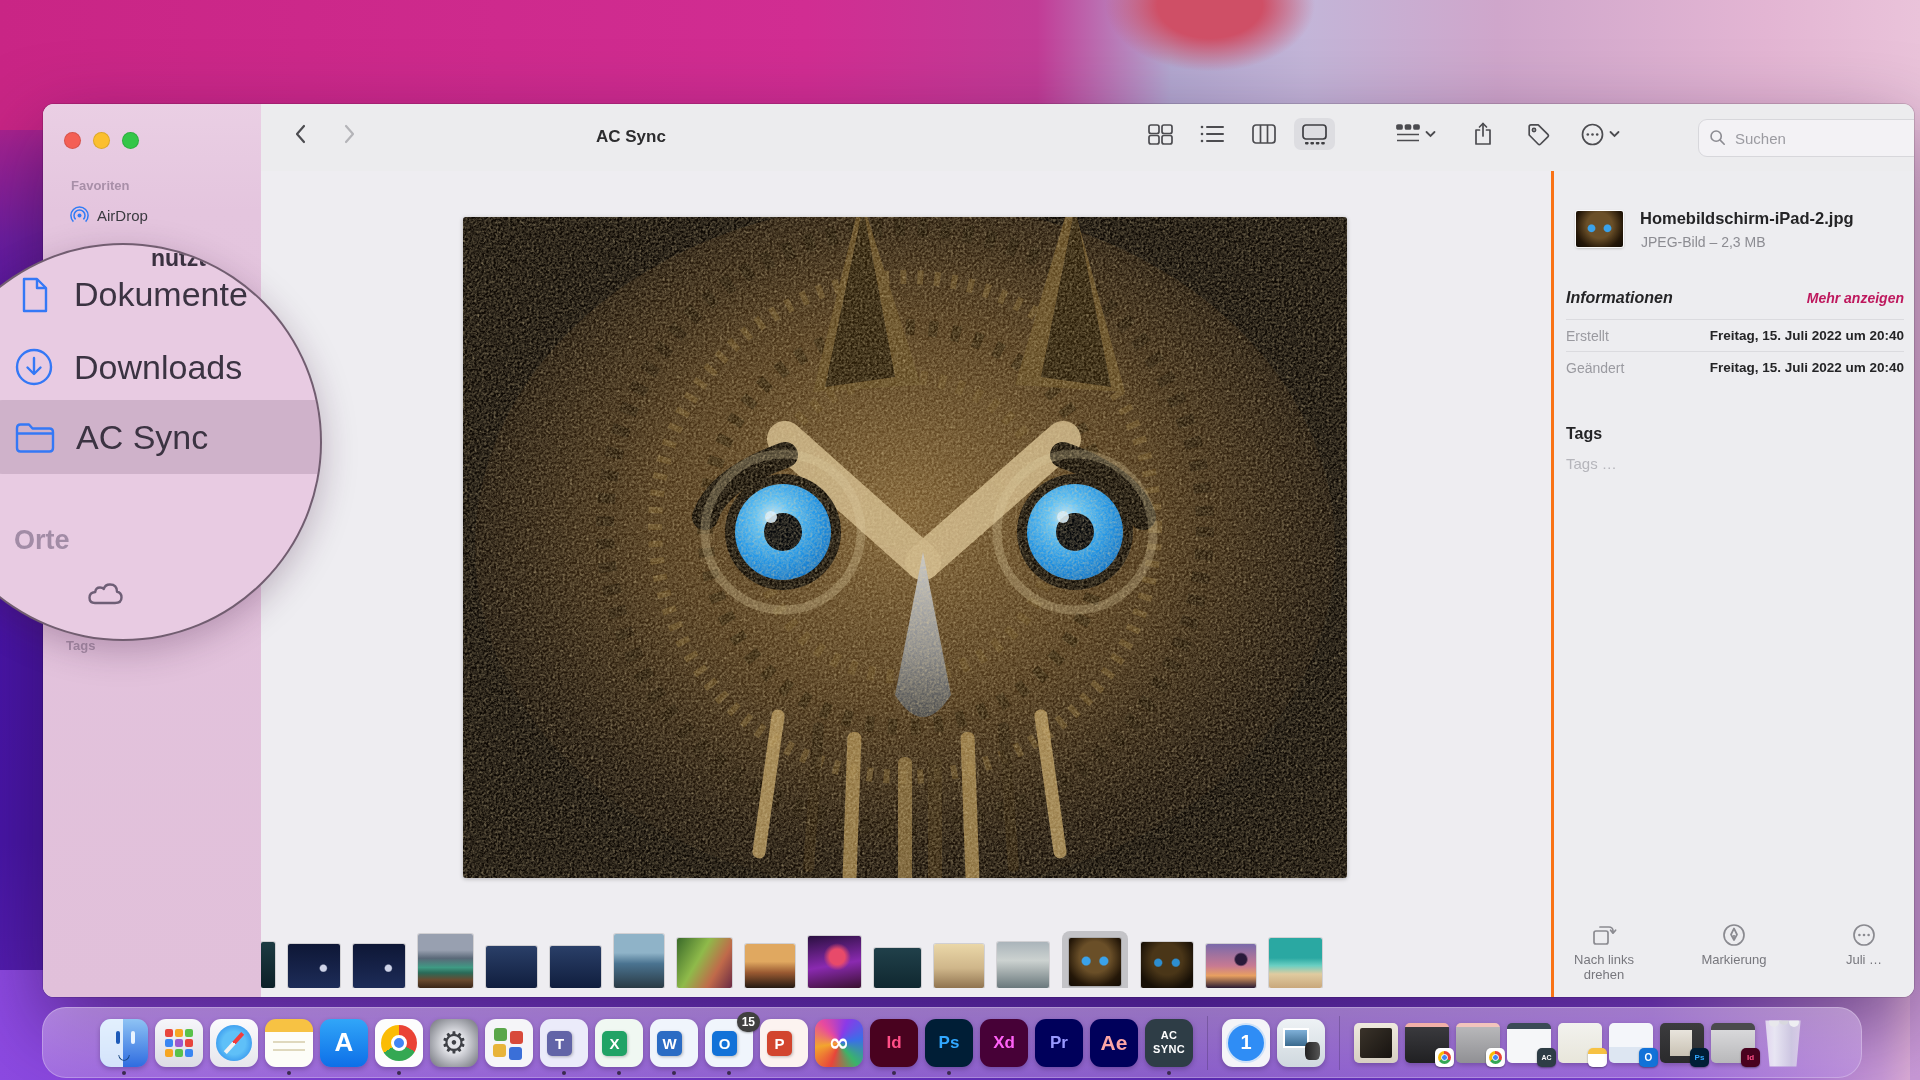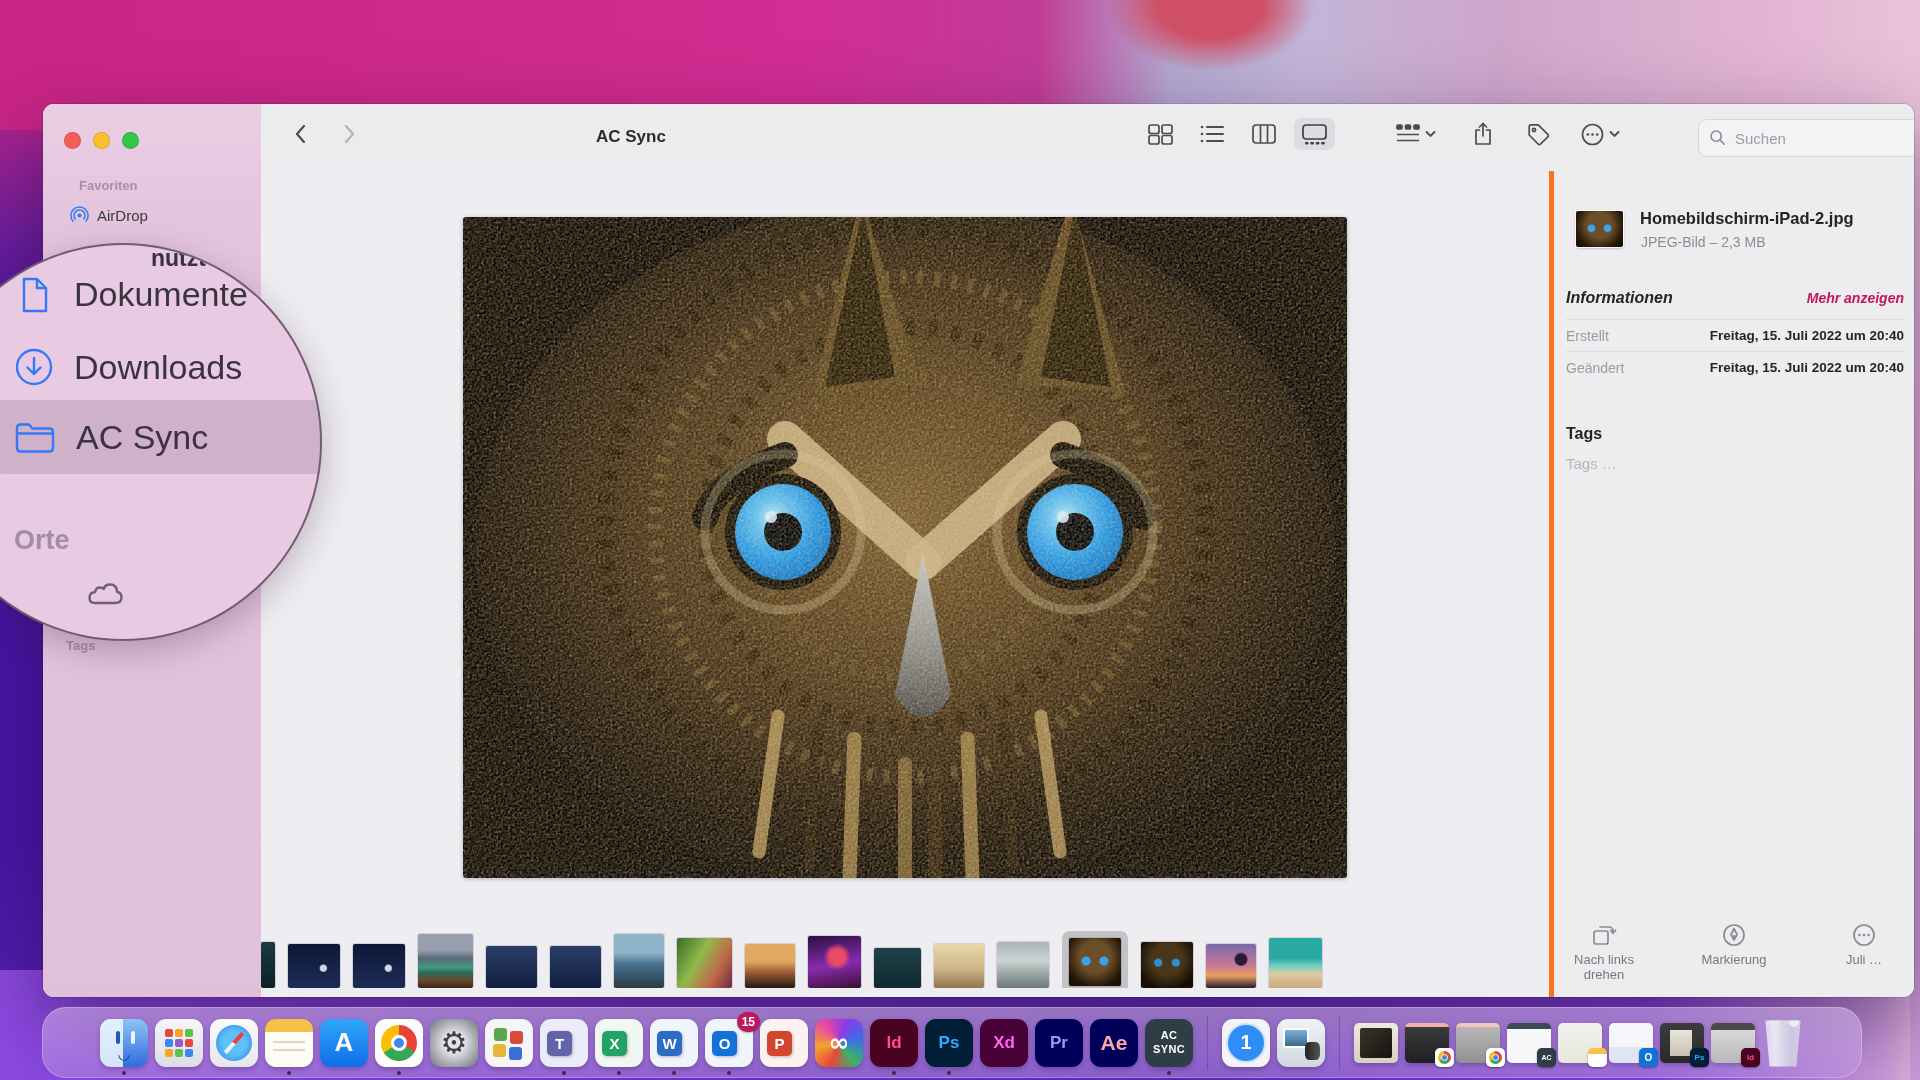--- a/index.html
+++ b/index.html
@@ -43,21 +43,21 @@
   .content{position:absolute;left:218px;top:67px;width:1292px;bottom:0;background:#eeedf1;}
   .owl{position:absolute;left:202px;top:46px;width:884px;height:661px;border-radius:3px;
     box-shadow:0 1px 4px rgba(0,0,0,.25);}
   
   .strip{position:absolute;left:0;bottom:9px;width:1292px;height:92px;display:flex;
     align-items:flex-end;gap:13px;overflow:hidden;}
   .thumb{border-radius:2px;box-shadow:0 0 0 1px rgba(0,0,0,.12);flex:0 0 auto;}
   .thumb-sel{background:#c3c3c7;border-radius:8px;padding:7px 7px 13px;margin-bottom:-11px;flex:0 0 auto;}
   
   .panel{position:absolute;right:0;top:67px;width:360px;bottom:0;background:#ededf0;
-    border-left:5px solid #f97316;}
+    border-left:3px solid #f97316;}
   .file-thumb{position:absolute;left:22px;top:40px;width:47px;height:36px;border-radius:2px;
     box-shadow:0 0 0 1px rgba(255,255,255,.9),0 1px 3px rgba(0,0,0,.35);}
   .file-name{position:absolute;left:86px;top:38px;font-size:16.5px;font-weight:700;color:#242426;}
   .file-meta{position:absolute;left:87px;top:63px;font-size:14px;color:#8c8c92;}
   .info-hdr{position:absolute;left:12px;top:118px;right:10px;display:flex;justify-content:space-between;align-items:baseline;font-style:italic;}
   .info-title{font-size:16px;font-weight:700;color:#242426;}
   .more-link{font-size:14px;font-weight:600;color:#be185d;cursor:default;}
   .info-rows{position:absolute;left:12px;right:10px;top:148px;}
   .info-row{display:flex;justify-content:space-between;align-items:center;height:31px;border-top:1px solid #dbdbdf;}
   .info-row .lab{font-size:14px;color:#9a9aa0;}
@@ -82,21 +82,21 @@
     background:linear-gradient(180deg,rgba(226,198,246,.5),rgba(186,146,228,.5));
     box-shadow:inset 0 0 0 1px rgba(255,255,255,.25);
     display:flex;align-items:center;justify-content:center;gap:7px;padding:0 8px;box-sizing:border-box;}
   .di{position:relative;width:48px;height:48px;border-radius:11px;flex:0 0 auto;
     box-shadow:0 2px 5px rgba(30,10,50,.28);cursor:default;}
   .di .glyph{position:absolute;inset:0;display:flex;align-items:center;justify-content:center;
     font-weight:700;color:#fff;text-align:center;white-space:pre-line;}
   .dock-dot{position:absolute;bottom:-8px;left:50%;transform:translateX(-50%);
     width:4px;height:4px;border-radius:50%;background:#3a2a4e;}
   .dock-badge{position:absolute;top:-7px;right:-7px;min-width:20px;height:20px;border-radius:10px;
-    background:#be185d;color:#fff;font-size:12px;font-weight:700;display:flex;align-items:center;
+    background:#404040;color:#fff;font-size:12px;font-weight:700;display:flex;align-items:center;
     justify-content:center;padding:0 5px;box-sizing:border-box;box-shadow:0 1px 2px rgba(0,0,0,.3);}
   .dock-div{width:1px;height:54px;background:rgba(70,50,100,.35);margin:0 7px;flex:0 0 auto;}
   .tile{position:absolute;left:7px;top:12px;width:25px;height:25px;border-radius:5px;color:#fff;
     font-weight:700;font-size:15px;display:flex;align-items:center;justify-content:center;
     box-shadow:1px 1px 3px rgba(0,0,0,.25);}
   
   .di-finder{background:linear-gradient(180deg,#8ec3f4,#2f6ce0);}
   .di-finder::before{content:"";position:absolute;top:0;bottom:0;left:0;width:47%;
     background:rgba(241,248,255,.85);border-radius:11px 0 0 11px;}
   .di-finder::after{content:"";position:absolute;left:16px;top:12px;width:4px;height:13px;border-radius:2px;
@@ -194,21 +194,21 @@
   </div>
 
   <div class="window">
 
     <div class="sidebar">
       <div class="traffic">
         <div class="tl c"></div>
         <div class="tl m"></div>
         <div class="tl z"></div>
       </div>
-      <div class="sb-h" style="left:36px;top:74px;">Favoriten</div>
+      <div class="sb-h" style="left:28px;top:74px;">Favoriten</div>
       <div class="sb-row" style="left:27px;top:102px;">
         <span>
           <svg width="19" height="19" viewBox="0 0 19 19" fill="none" stroke="#2f7cf6" stroke-width="1.5">
             <circle cx="9.5" cy="9.5" r="2" fill="#2f7cf6" stroke="none"></circle>
             <path d="M5.6 13.4 a5.5 5.5 0 1 1 7.8 0"></path>
             <path d="M3.4 15.6 a8.6 8.6 0 1 1 12.2 0"></path>
           </svg>
         </span>
         <span>AirDrop</span>
       </div>

